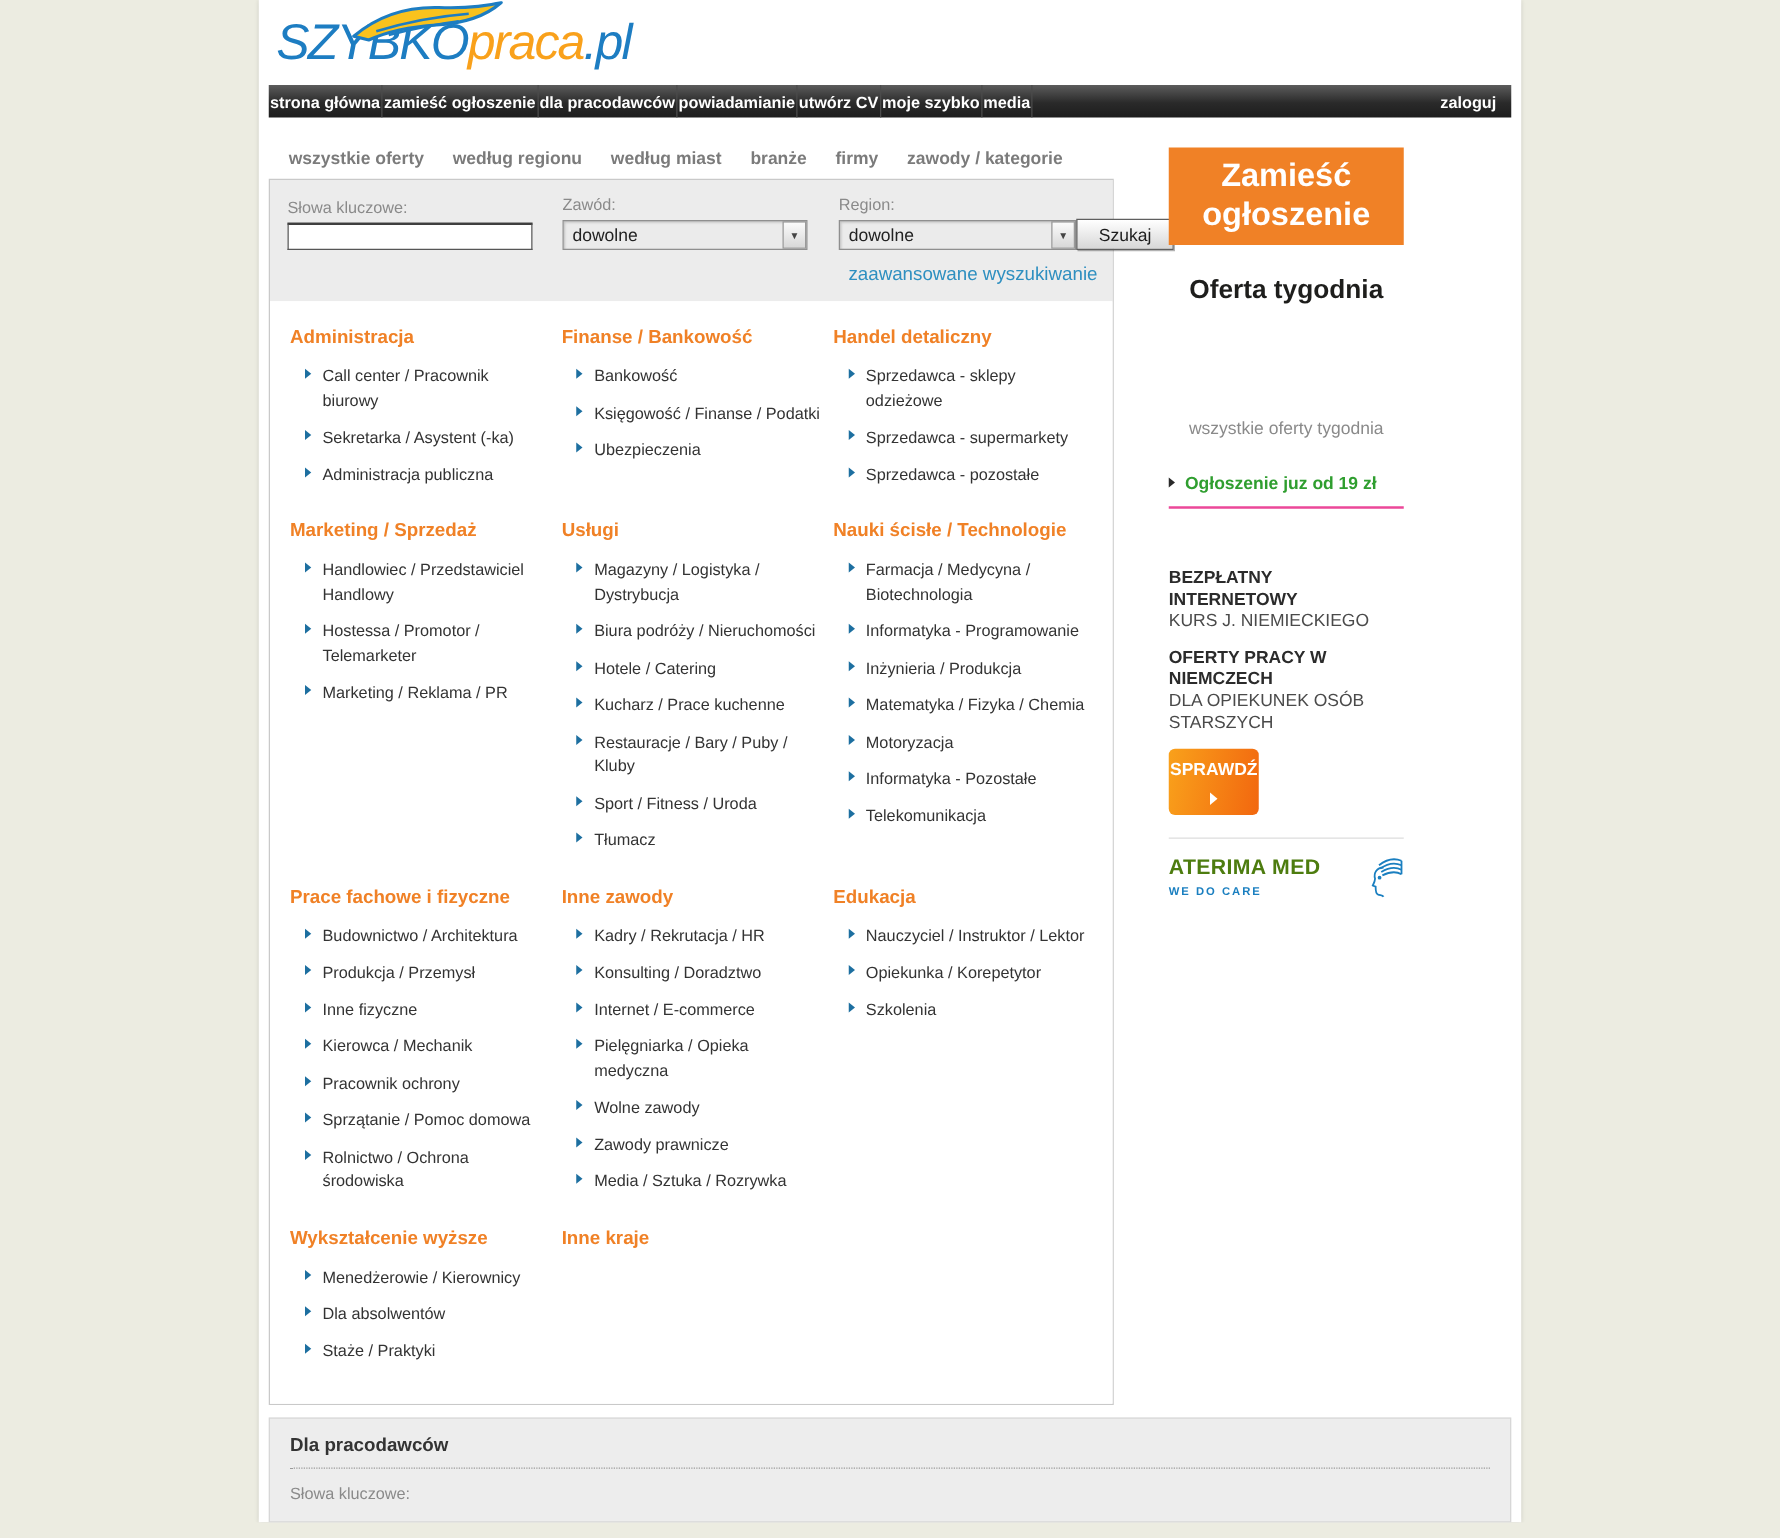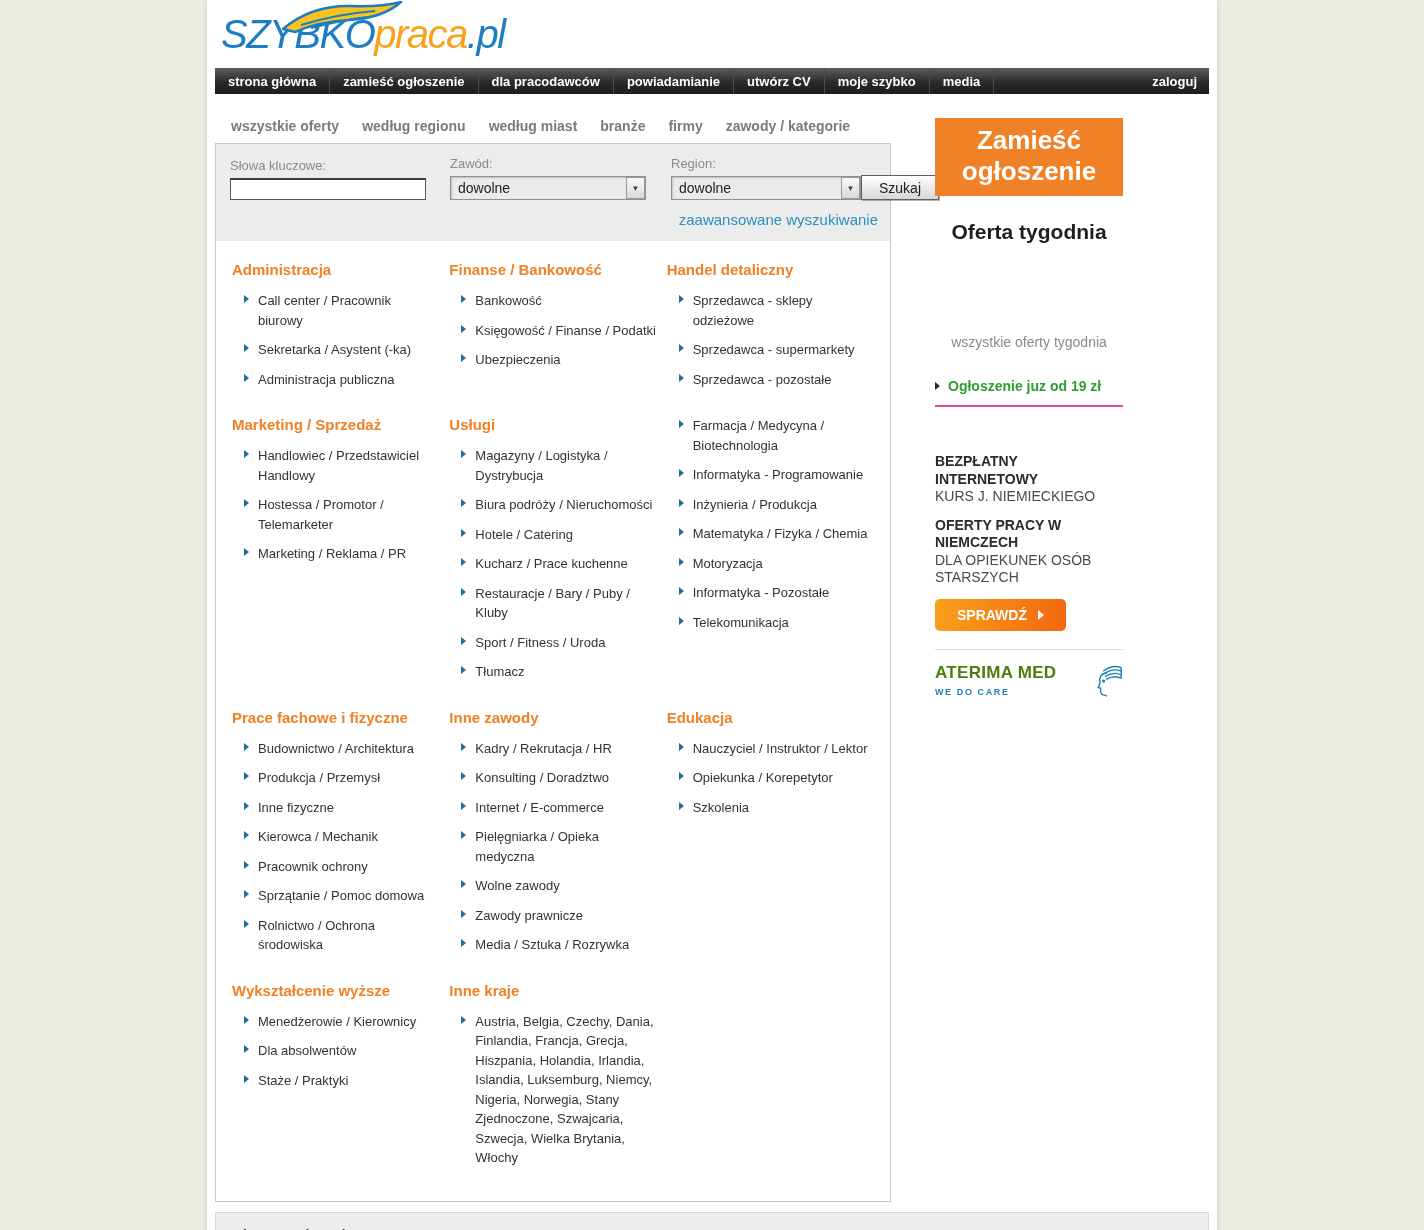--- a/index.html
+++ b/index.html
@@ -8,21 +8,21 @@
 
   
   .header { height:68px; position:relative; }
   .logo { position:absolute; left:14px; top:14px; font-style:italic; font-weight:normal; font-size:40px; letter-spacing:-1.5px; line-height:1; white-space:nowrap; cursor:pointer; }
   .logo .blue { color:#1d7dc2; }
   .logo .orange { color:#f9a11b; }
   .logo .wing { position:absolute; left:56px; top:-13px; }
 
   
   .nav { display:flex; align-items:stretch; height:26px; margin:0 8px; background:linear-gradient(#5c5c5c, #2a2a2a 55%, #1d1d1d); }
-  .nav-item { color:#fff; font-weight:bold; font-size:13px; padding:0 13px; display:flex; align-items:center; border-right:1px solid #4b4b4b; cursor:pointer; }
+  .nav-item { color:#fff; font-weight:bold; font-size:13px; padding:0 1px; display:flex; align-items:center; border-right:1px solid #4b4b4b; cursor:pointer; }
   .nav-login { margin-left:auto; color:#fff; font-weight:bold; font-size:13px; padding:0 12px; display:flex; align-items:center; cursor:pointer; }
 
   
   .content { display:flex; padding:24px 8px 0 8px; align-items:flex-start; }
   .main { width:676px; }
 
   .tabs { display:flex; gap:23px; padding:0 0 9px 16px; }
   .tab { color:#7b7b7b; font-weight:bold; font-size:14px; cursor:pointer; }
 
   .box { border:1px solid #c9c9c9; }
@@ -50,21 +50,21 @@
   .sidebar { width:188px; margin-left:44px; }
   .post-btn { background:#f08126; color:#fff; font-weight:bold; font-size:26px; text-align:center; line-height:1.2; padding:7px 0 9px; cursor:pointer; }
   .weekly-title { text-align:center; font-size:21px; font-weight:bold; color:#1e1e1c; margin-top:24px; }
   .weekly-all { text-align:center; color:#8a8a8a; font-size:14px; margin-top:90px; cursor:pointer; }
   .price-row { display:flex; align-items:center; margin-top:28px; padding-bottom:11px; border-bottom:2px solid #ec4899; cursor:pointer; }
   .price-tri { width:0; height:0; border-left:5px solid #2a2a2a; border-top:4px solid transparent; border-bottom:4px solid transparent; margin-right:8px; }
   .price-text { color:#2f9e2f; font-weight:bold; font-size:14px; }
   .ad { margin-top:46px; }
   .ad .b { font-weight:bold; color:#2b2b2b; font-size:14px; line-height:1.25; }
   .ad .r { color:#4a4a4a; font-size:14px; line-height:1.25; margin-bottom:11px; }
-  .sprawdz { display:inline-flex; align-items:center; gap:11px; margin-top:12px; background:linear-gradient(100deg,#f9a11b,#f2670f); color:#fff; font-weight:bold; font-size:14px; padding:8px 22px; border-radius:5px; cursor:pointer; }
+  .sprawdz { display:inline-flex; align-items:center; gap:11px; margin-top:12px; background:linear-gradient(100deg,#f9a11b,#f2670f); color:#fff; font-weight:bold; font-size:14px; padding:8px 1px; border-radius:5px; cursor:pointer;flex-direction:column; }
   .tri-w { width:0; height:0; border-left:6px solid #fff; border-top:5px solid transparent; border-bottom:5px solid transparent; }
   .side-hr { border:none; border-top:1px solid #ddd; margin:18px 0 13px; }
   .aterima-row { display:flex; align-items:flex-start; justify-content:space-between; cursor:pointer; }
   .at-name { color:#4d7c0f; font-weight:bold; font-size:17px; letter-spacing:.3px; }
   .at-tag { color:#1a7fc0; font-weight:bold; font-size:9px; letter-spacing:1.6px; margin-top:4px; }
 
   
   .employers { margin:10px 8px 0; background:#ededed; border:1px solid #d7d7d7; padding:13px 16px 15px; position:relative; }
   .emp-title { font-weight:bold; font-size:15px; color:#333; padding-bottom:9px; border-bottom:1px dotted #9a9a9a; }
   .emp-label { color:#8a8a8a; font-size:13px; margin-top:12px; }
@@ -224,20 +224,21 @@
               <div class="cat-item">
                 <span class="tri"></span>
                 <span>Sport / Fitness / Uroda</span>
               </div>
               <div class="cat-item">
                 <span class="tri"></span>
                 <span>Tłumacz</span>
               </div>
             </div>
             <div class="cat-group">
+              <div class="cat-title">Nauki ścisłe / Technologie</div>
               <div class="cat-item">
                 <span class="tri"></span>
                 <span>Farmacja / Medycyna / Biotechnologia</span>
               </div>
               <div class="cat-item">
                 <span class="tri"></span>
                 <span>Informatyka - Programowanie</span>
               </div>
               <div class="cat-item">
                 <span class="tri"></span>
@@ -347,24 +348,20 @@
                 <span class="tri"></span>
                 <span>Dla absolwentów</span>
               </div>
               <div class="cat-item">
                 <span class="tri"></span>
                 <span>Staże / Praktyki</span>
               </div>
             </div>
             <div class="cat-group">
               <div class="cat-title">Inne kraje</div>
-              <div class="cat-item">
-                <span class="tri"></span>
-                <span>Austria, Belgia, Czechy, Dania, Finlandia, Francja, Grecja, Hiszpania, Holandia, Irlandia, Islandia, Luksemburg, Niemcy, Nigeria, Norwegia, Stany Zjednoczone, Szwajcaria, Szwecja, Wielka Brytania, Włochy</span>
-              </div>
             </div>
           </div>
       </div>
     </div>
 
     <div class="sidebar">
       <div class="post-btn">Zamieść ogłoszenie</div>
       <div class="weekly-title">Oferta tygodnia</div>
       <div class="weekly-all">wszystkie oferty tygodnia</div>
       <div class="price-row">

